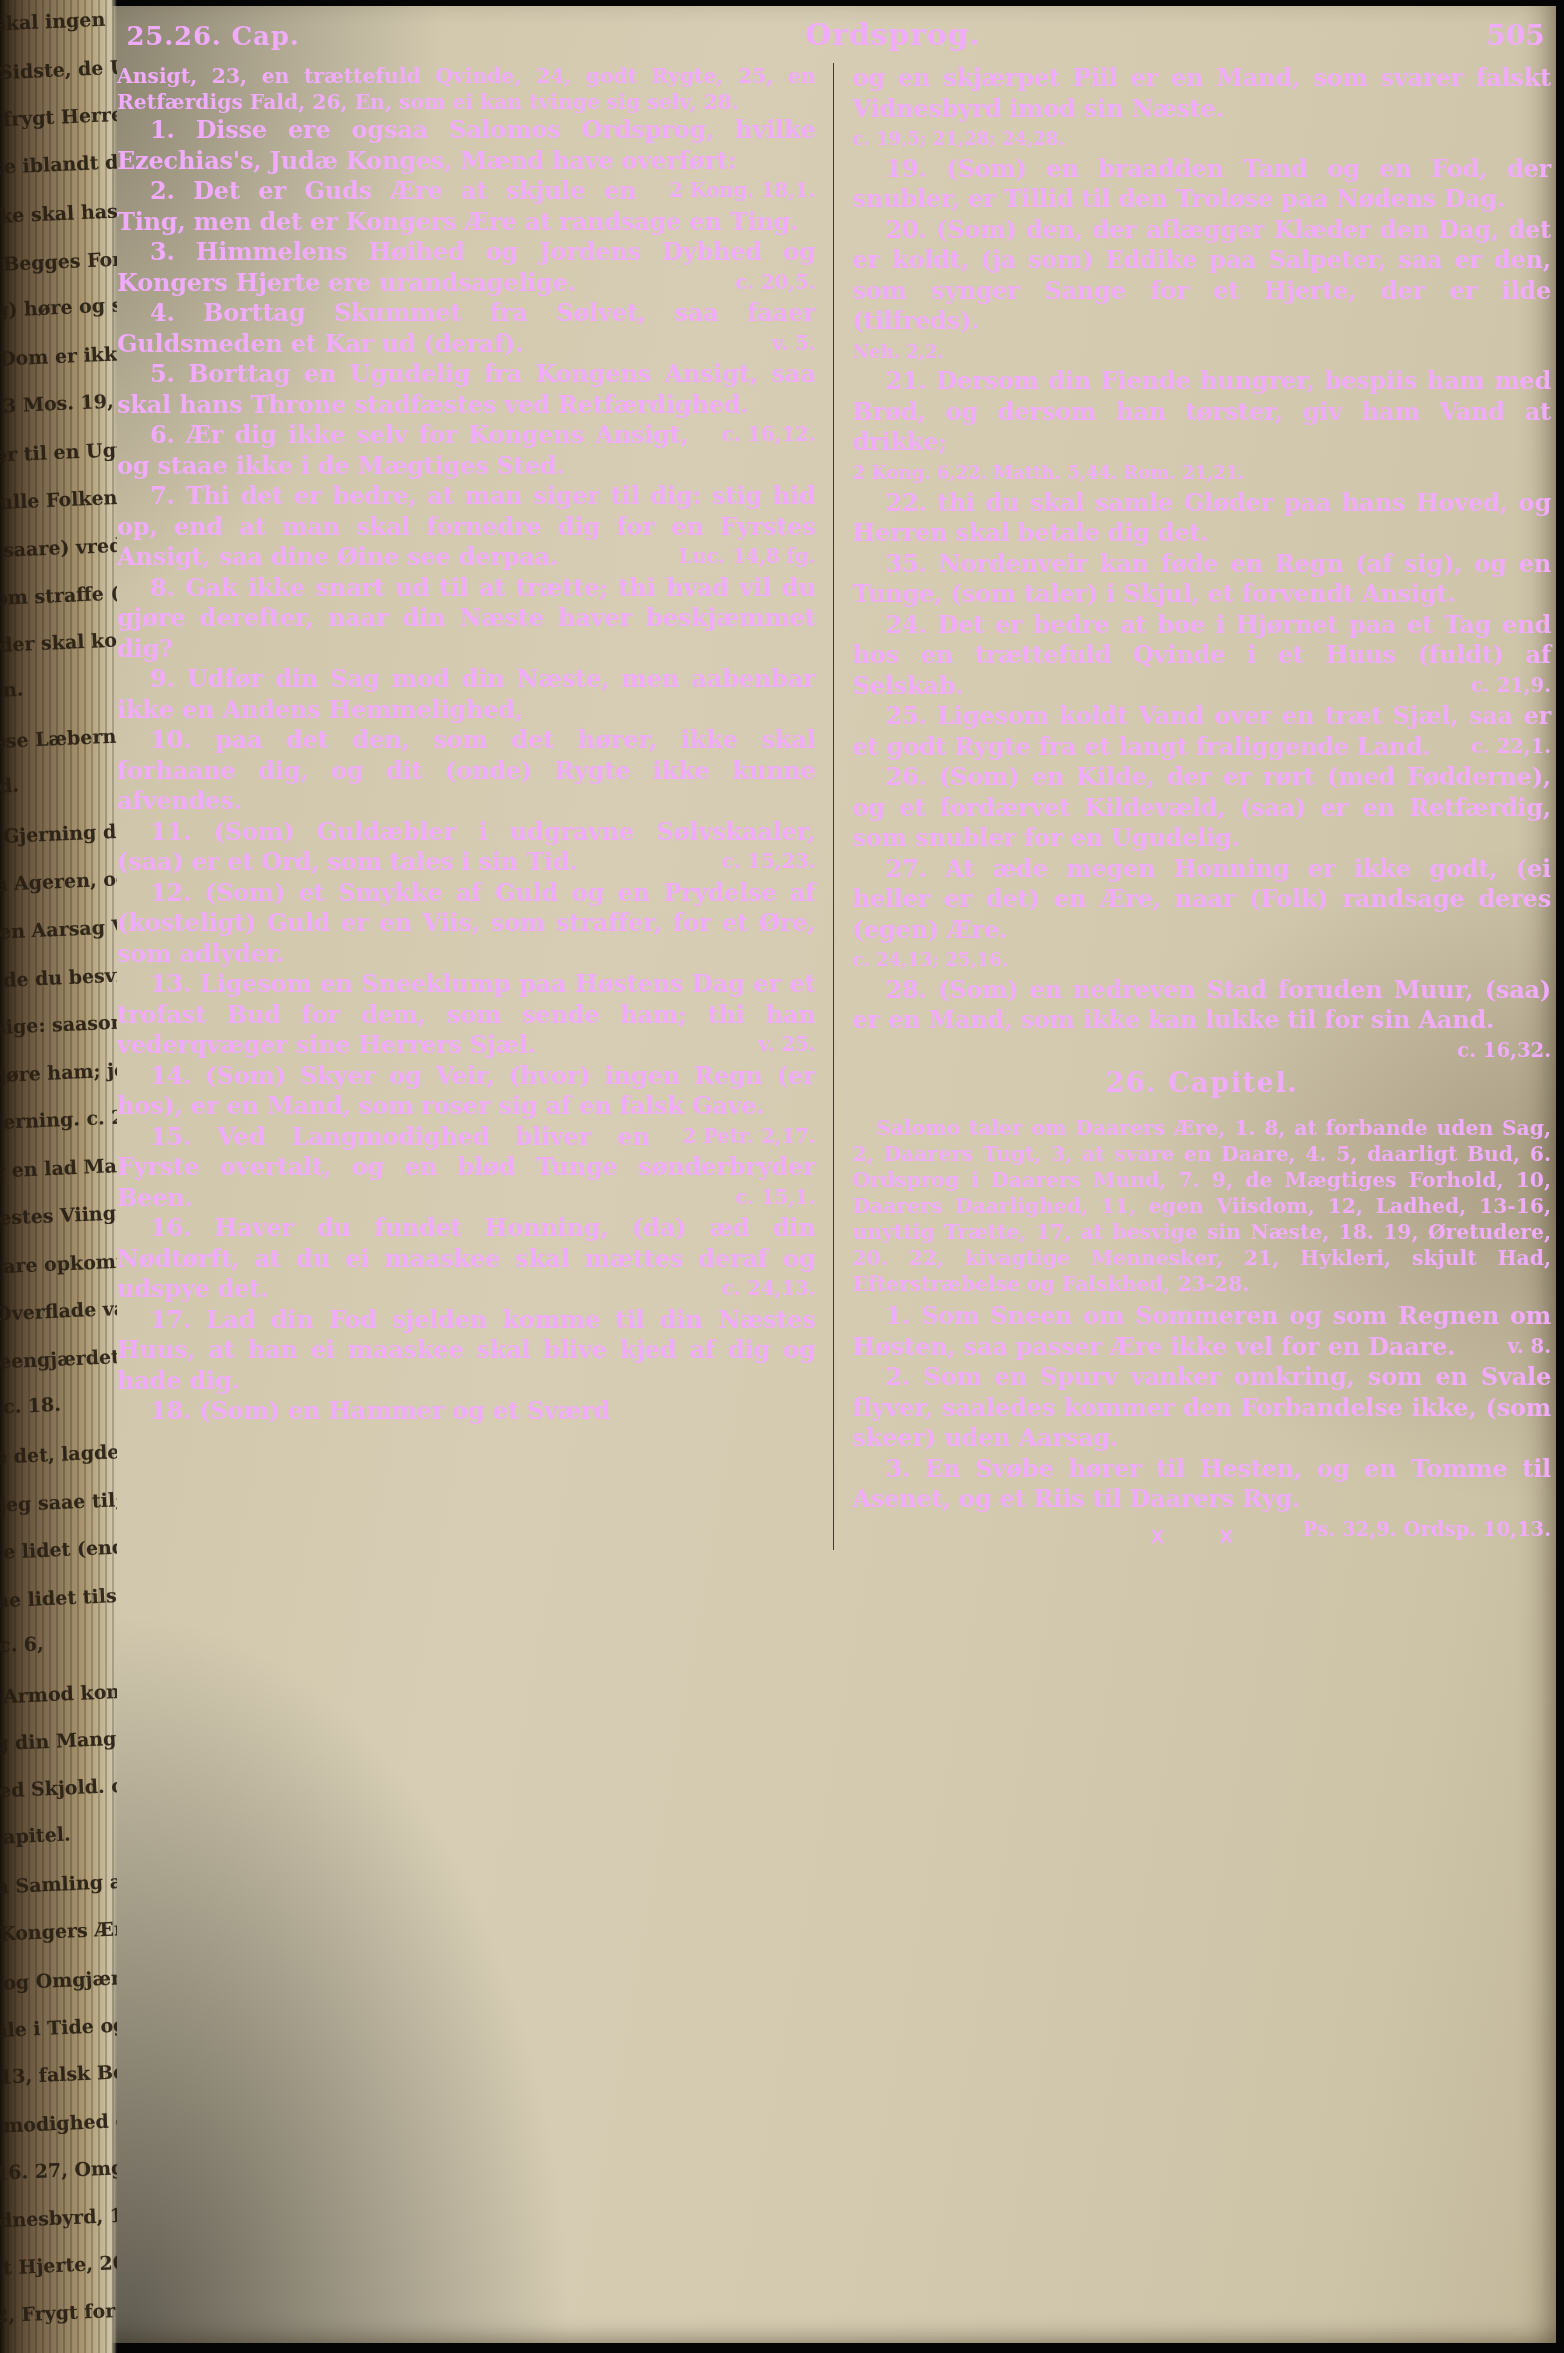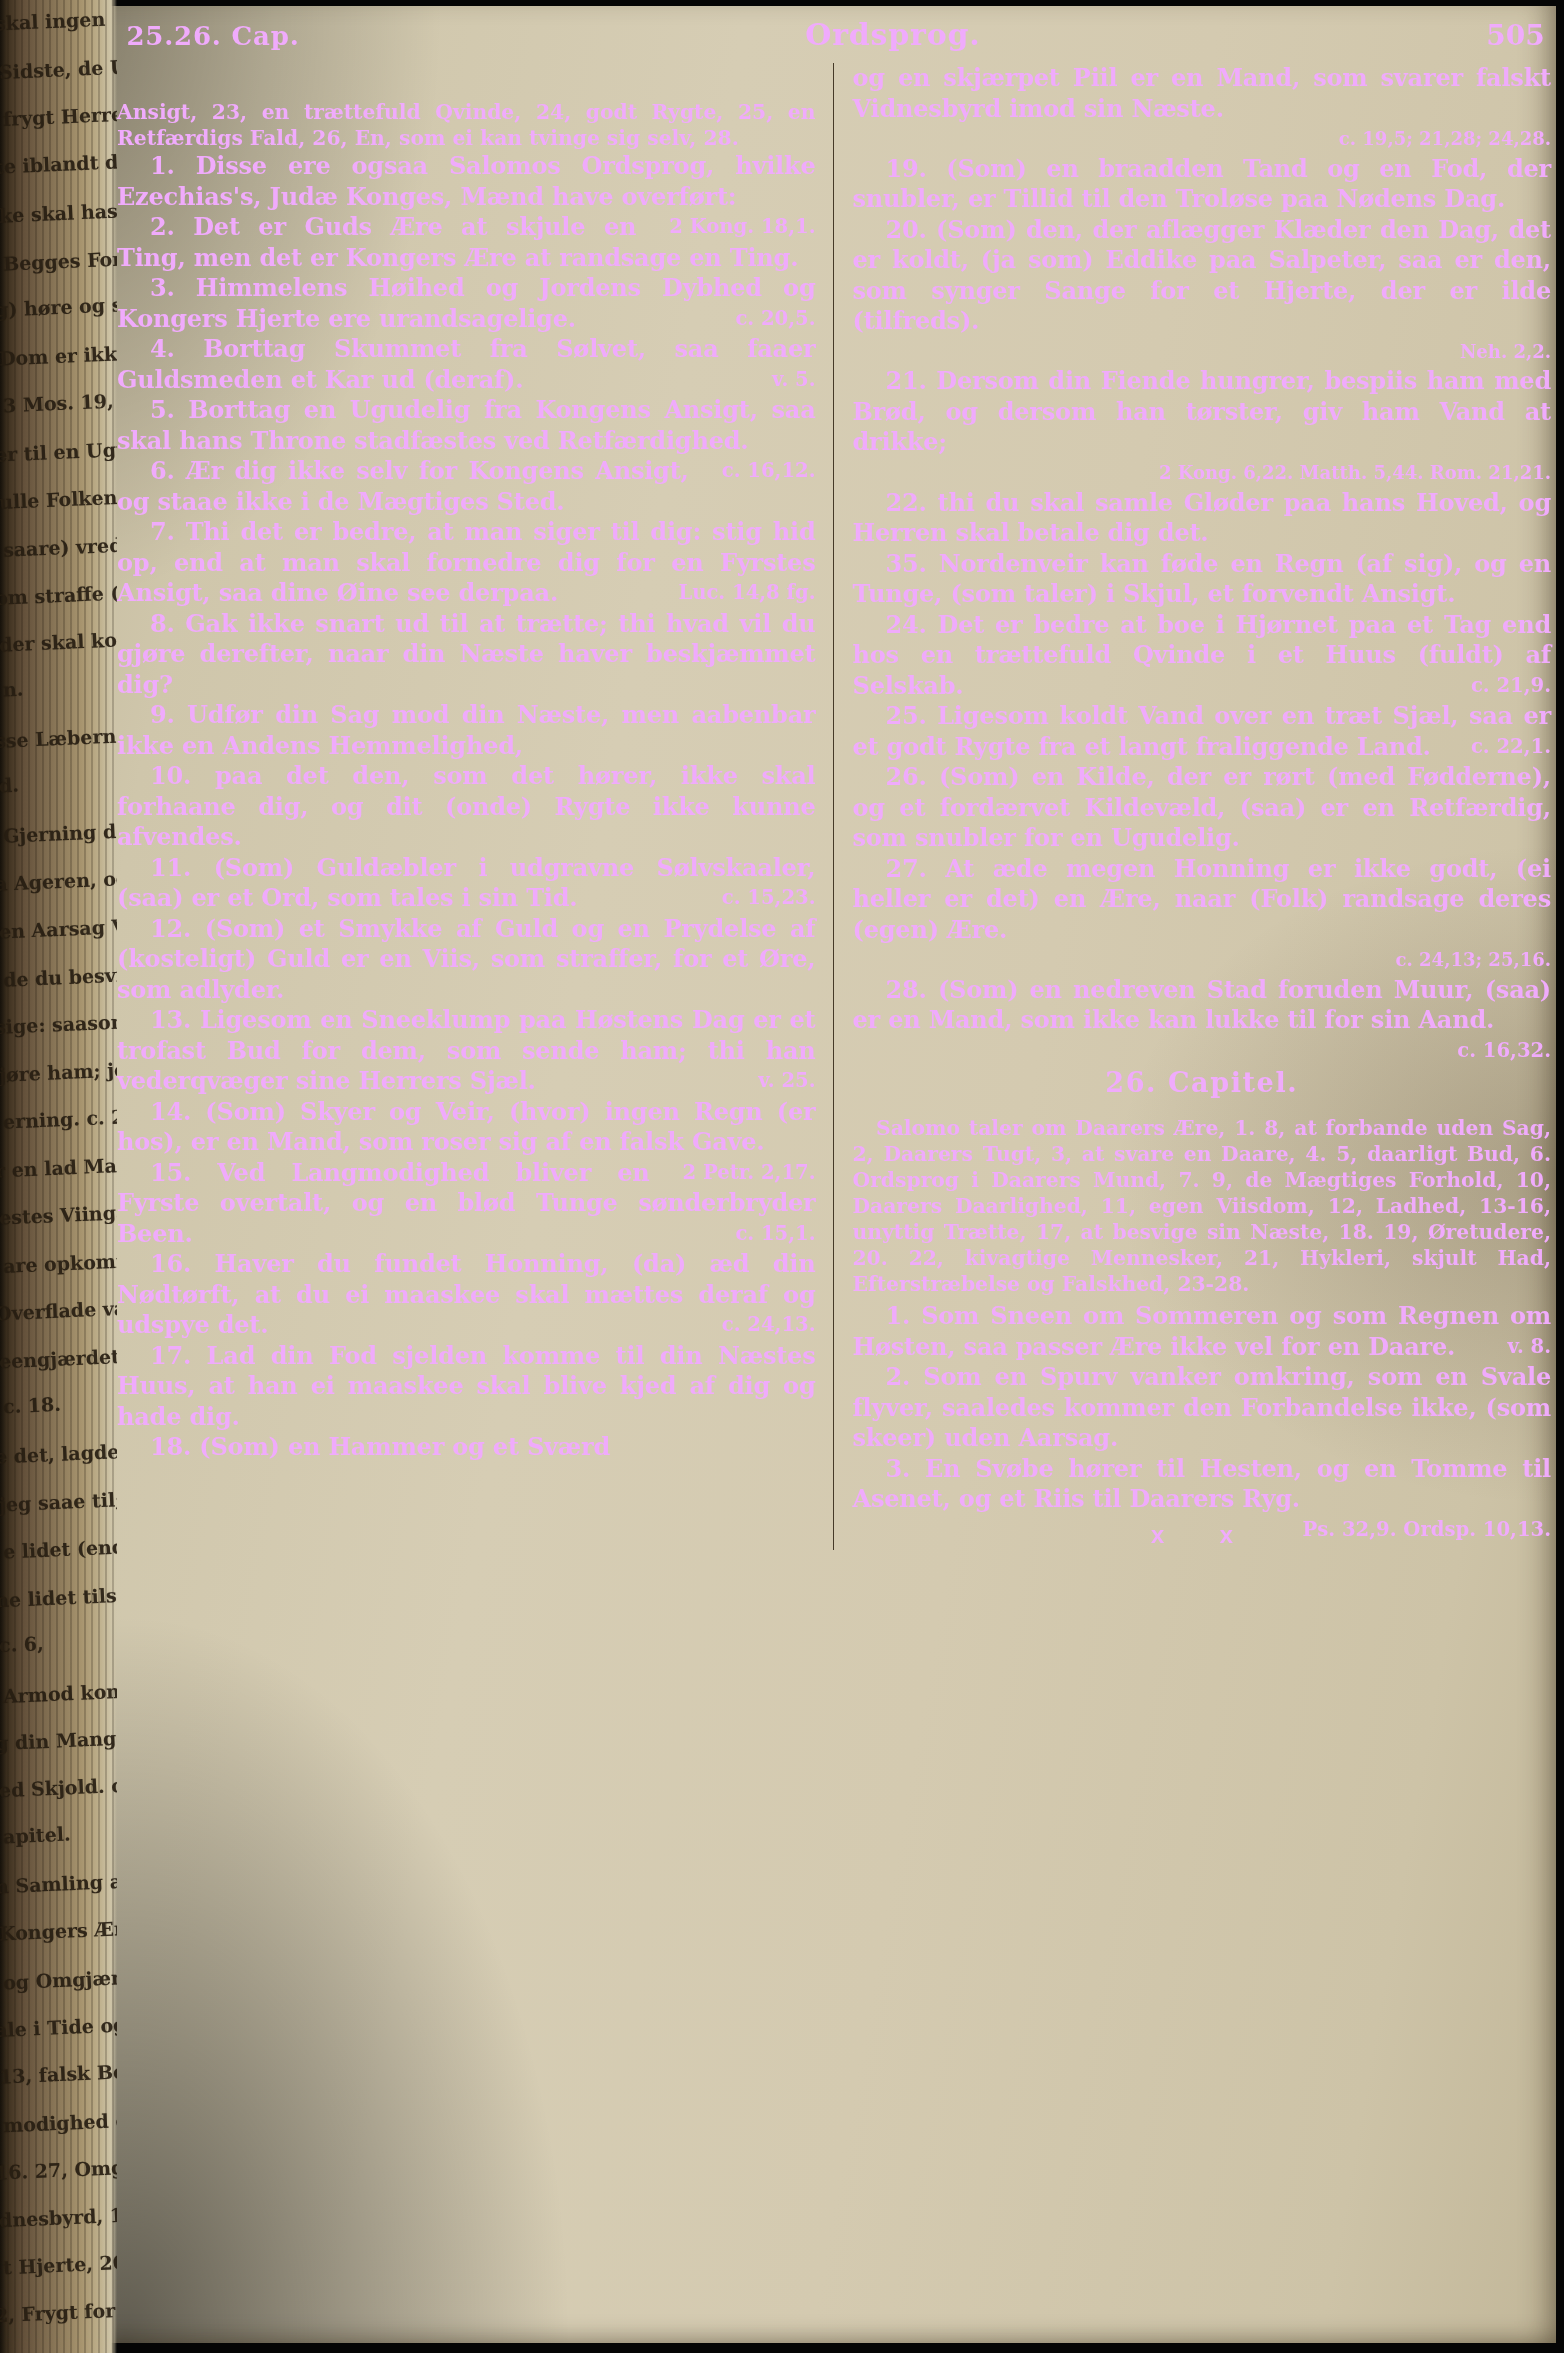--- a/index.html
+++ b/index.html
@@ -38,36 +38,36 @@
   .page-header {
     display:flex; justify-content:space-between; align-items:baseline;
     padding:0 6.3px 0 9.4px; margin-bottom:11px;
     font-weight:bold;
   }
   .ph-left  { font-size:26px; letter-spacing:0.8px; }
   .ph-center{ font-size:30px; letter-spacing:0.8px; }
   .ph-right { font-size:28px; font-family:"DejaVu Serif","Liberation Serif",serif; }
   .columns { display:flex; align-items:stretch; }
   .col { width:701px; }
-  .col-left  { padding-right:17px;margin-top:36px; }
+  .col-left  { padding-right:17px; }
   .col-right { border-left:1.6px solid #463a28; padding-left:19px; }
   .col p { margin:0; }
   .verse, .cont {
     font-size:24px; line-height:30.5px; font-weight:bold;
     text-align:justify; letter-spacing:-0.2px;
   }
   .verse { text-indent:33px; }
   .cont  { text-indent:0; }
   .intro, .summary {
     font-size:20.3px; line-height:26px; font-weight:bold;
     text-align:justify;
   }
   .summary { text-indent:23.5px; margin-bottom:4.7px !important; }
   .refline {
-    text-align:right; font-size:18px; line-height:23.5px; font-weight:bold;
+    text-align:left; font-size:18px; line-height:23.5px; font-weight:bold;
     margin:3.1px 0 !important;
   }
   .heading {
     text-align:center; font-size:27px; font-weight:bold; letter-spacing:1.6px;
     margin:31px 0 17px !important;
   }
   .sig {
     font-size:23.5px; font-weight:bold; letter-spacing:20.3px;
     text-align:center; padding-left:282px; margin-top:7.8px !important;font-family:Liberation Mono, monospace;
   }

